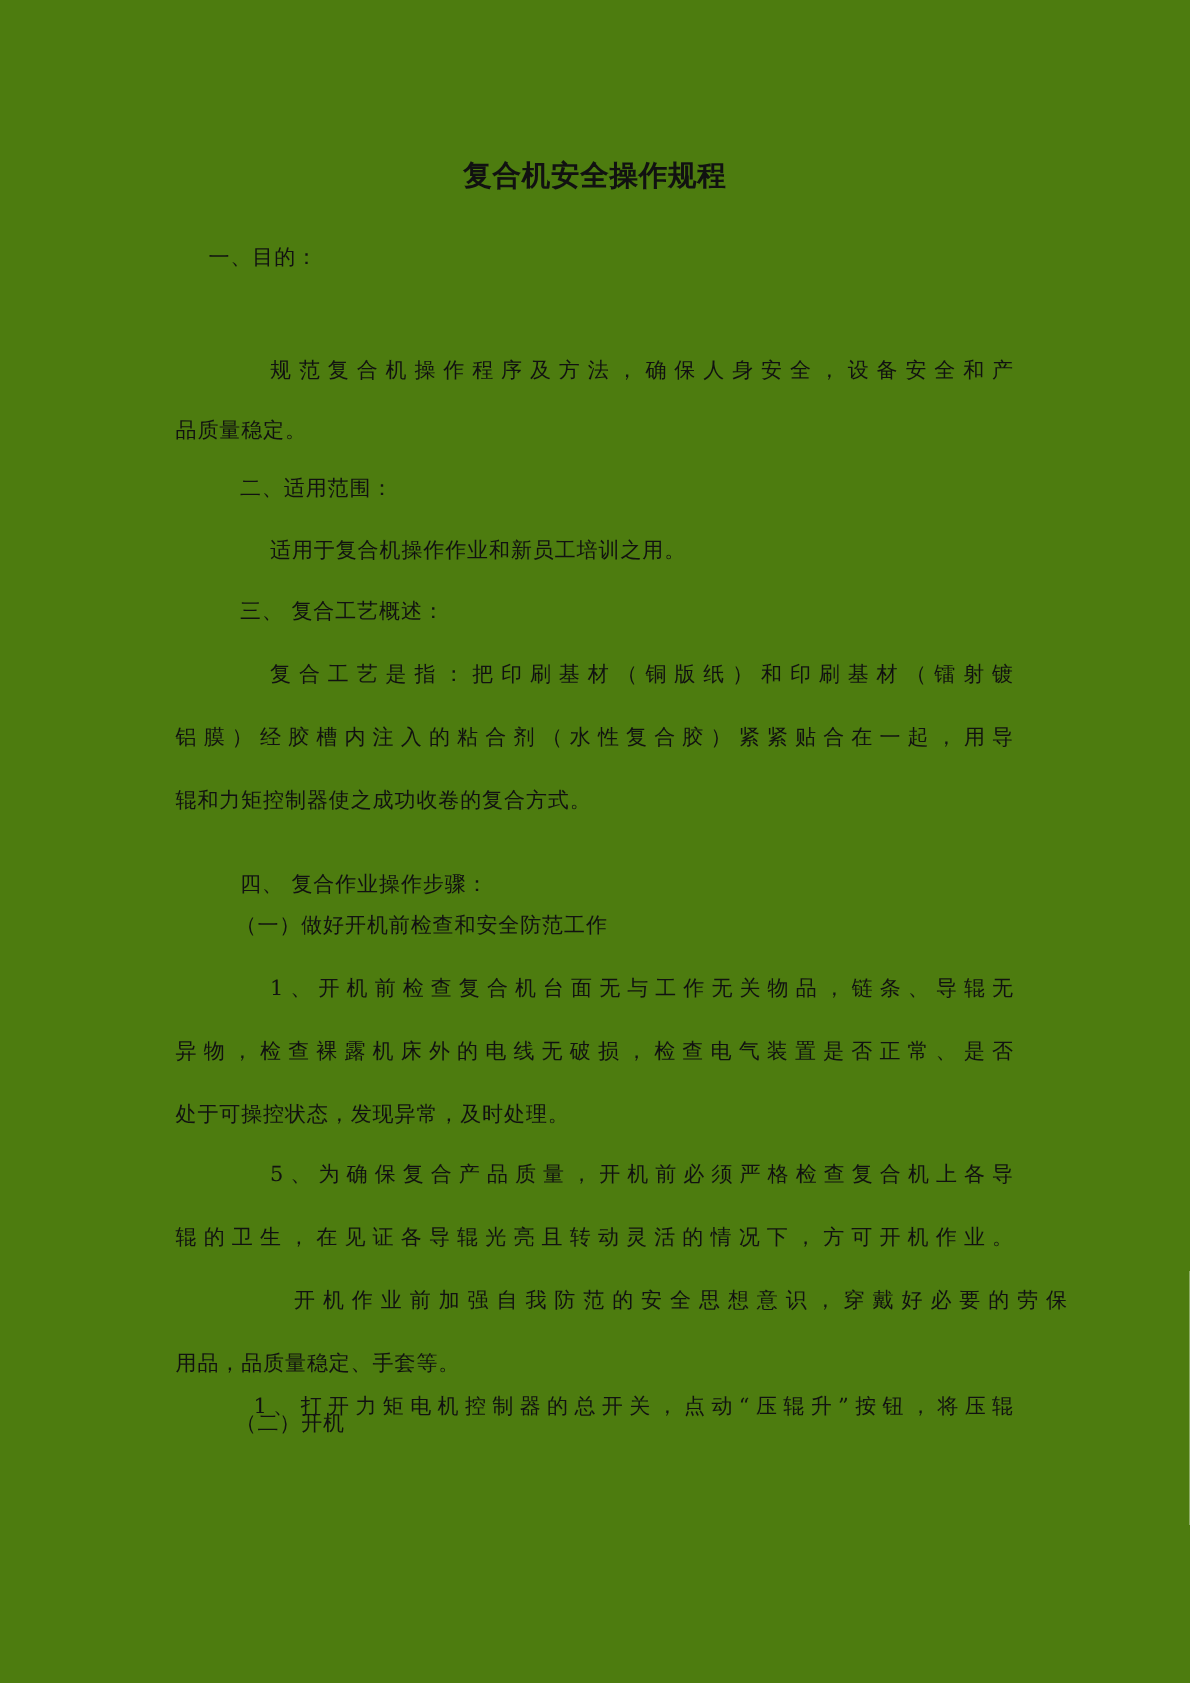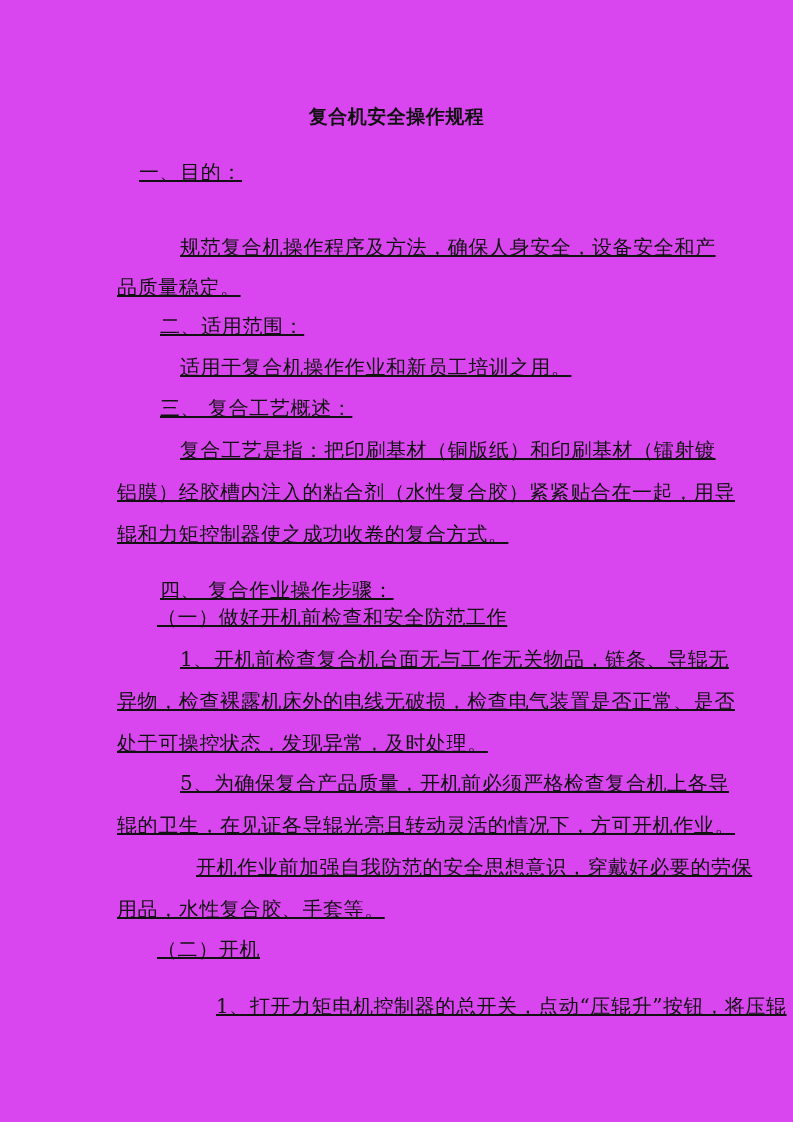--- a/index.html
+++ b/index.html
@@ -12,40 +12,39 @@
       height: 1122px;
       position: relative;
       overflow: hidden;
       font-family: "DejaVu Serif", "Liberation Serif", serif;
       color: #111111;
     }
     .page {
       position: absolute;
       left: 0; top: 0;
       width: 793px; height: 1122px;
-      background: #d946ef;
+      background: #4d7c0f;
     }
     .title {
       position: absolute;
       left: 0; width: 793px;
       top: 104px;
       text-align: center;
       font-size: 19px;
       font-weight: bold;
       font-family: "DejaVu Sans", "Liberation Sans", sans-serif;
       letter-spacing: 0.5px;
       white-space: nowrap;
     }
     .line {
       position: absolute;
-      font-size: 20px;
+      font-size: 14px;
       line-height: 24px;
       white-space: nowrap;
       letter-spacing: 0.6px;
-      text-decoration: underline;
     }
     .just {
       text-align: justify;
       text-align-last: justify;
       width: 559px;
     }
   </style>
 </head>
 <body>
 
@@ -62,17 +61,17 @@
       <div class="line just" style="left: 117px; top: 480px; width: 559px;">铝膜）经胶槽内注入的粘合剂（水性复合胶）紧紧贴合在一起，用导</div>
       <div class="line" style="left: 117px; top: 522px;">辊和力矩控制器使之成功收卷的复合方式。</div>
       <div class="line" style="left: 160px; top: 564px; margin-top: 14px;">四、 复合作业操作步骤：</div>
       <div class="line" style="left: 157px; top: 605px;">（一）做好开机前检查和安全防范工作</div>
       <div class="line just" style="left: 180px; top: 647px; width: 496px;">1、开机前检查复合机台面无与工作无关物品，链条、导辊无</div>
       <div class="line just" style="left: 117px; top: 689px; width: 559px;">异物，检查裸露机床外的电线无破损，检查电气装置是否正常、是否</div>
       <div class="line" style="left: 117px; top: 731px;">处于可操控状态，发现异常，及时处理。</div>
       <div class="line just" style="left: 180px; top: 771px; width: 496px;">5、为确保复合产品质量，开机前必须严格检查复合机上各导</div>
       <div class="line just" style="left: 117px; top: 813px; width: 559px;">辊的卫生，在见证各导辊光亮且转动灵活的情况下，方可开机作业。</div>
       <div class="line just" style="left: 160px; top: 855px; width: 516px; margin-left: 36px;">开机作业前加强自我防范的安全思想意识，穿戴好必要的劳保</div>
-      <div class="line" style="left: 117px; top: 897px;">用品，水性复合胶、手套等。</div>
+      <div class="line" style="left: 117px; top: 897px;">用品，品质量稳定、手套等。</div>
       <div class="line" style="left: 157px; top: 937px; text-align: center;">（二）开机</div>
-      <div class="line just" style="left: 169px; top: 994px; width: 507px; margin-left: 47px;">1、打开力矩电机控制器的总开关，点动“压辊升”按钮，将压辊</div>
+      <div class="line just" style="left: 169px; top: 926px; width: 507px;">1、打开力矩电机控制器的总开关，点动“压辊升”按钮，将压辊</div>
     </div>
 </div>
 
 </body></html>

